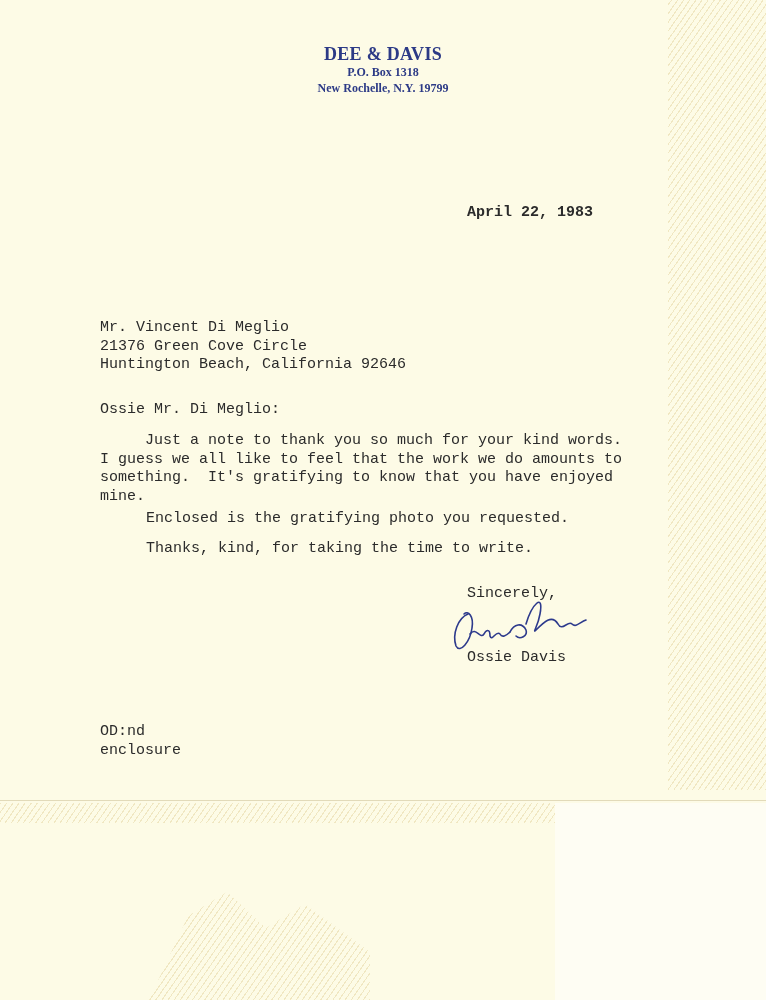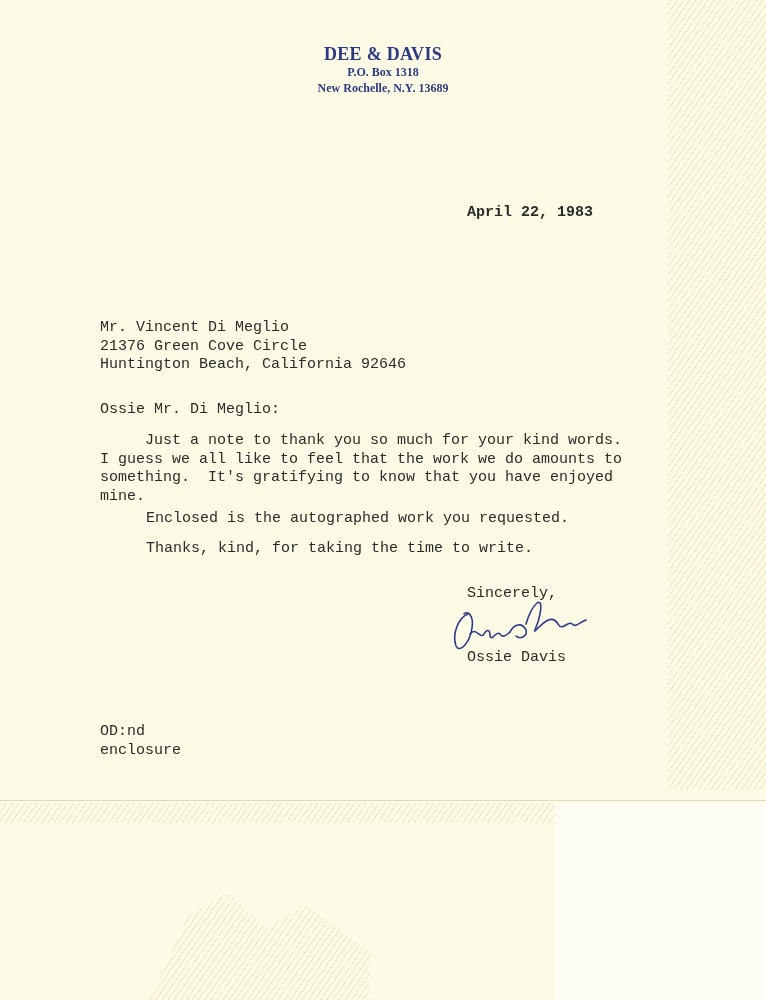--- a/index.html
+++ b/index.html
@@ -45,36 +45,36 @@
 
 <div class="hatch" style="left:668px; top:0; width:98px; height:790px;"></div>
 <div class="hatch" style="left:0; top:803px; width:555px; height:20px;"></div>
 <div class="hatch" style="left:110px; top:880px; width:260px; height:120px; clip-path: polygon(15% 100%, 30% 30%, 45% 10%, 60% 40%, 75% 20%, 100% 60%, 100% 100%);"></div>
 <div class="paper-edge"></div>
 <div class="lower-right"></div>
 
 <div class="letterhead">
   <div class="lh-name">DEE &amp; DAVIS</div>
   <div class="lh-line">P.O. Box 1318</div>
-  <div class="lh-line">New Rochelle, N.Y. 13689</div>
+  <div class="lh-line">New Rochelle, N.Y. 19799</div>
 </div>
 
 <div class="mono date">April 22, 1983</div>
 
 <div class="mono addr"><span>Mr. Vincent Di Meglio</span>
 <span>21376 Green Cove Circle</span>
 <span>Huntington Beach, California 92646</span></div>
 
 <div class="mono saluation">Ossie Mr. Di Meglio:</div>
 
 <div class="mono body">     Just a note to thank you so much for your kind words.
 I guess we all like to feel that the work we do amounts to
 something.  It's gratifying to know that you have enjoyed
 mine.</div>
-<div class="mono para2">Enclosed is the autographed work you requested.</div>
+<div class="mono para2">Enclosed is the gratifying photo you requested.</div>
 <div class="mono para3">Thanks, kind, for taking the time to write.</div>
 
 <div class="mono closing">Sincerely,</div>
 
 <svg class="signature" viewBox="0 0 160 70">
   <g fill="none" stroke="#2d3a8c" stroke-width="1.6" stroke-linecap="round" stroke-linejoin="round">
     <path d="M28 30 C18 34, 12 50, 16 62 C20 70, 30 58, 32 44 C34 32, 28 26, 24 30"></path>
     <path d="M30 50 C36 42, 40 56, 44 50 C46 46, 50 44, 50 52 C52 58, 56 46, 60 50 C62 54, 66 52, 70 48"></path>
     <path d="M70 48 C74 40, 82 38, 86 46 C88 52, 80 56, 76 52"></path>
     <path d="M86 40 C92 20, 104 8, 100 30 C98 42, 92 50, 96 46 C104 38, 112 30, 118 40 C122 48, 128 36, 132 40 C136 44, 140 38, 146 36"></path>

